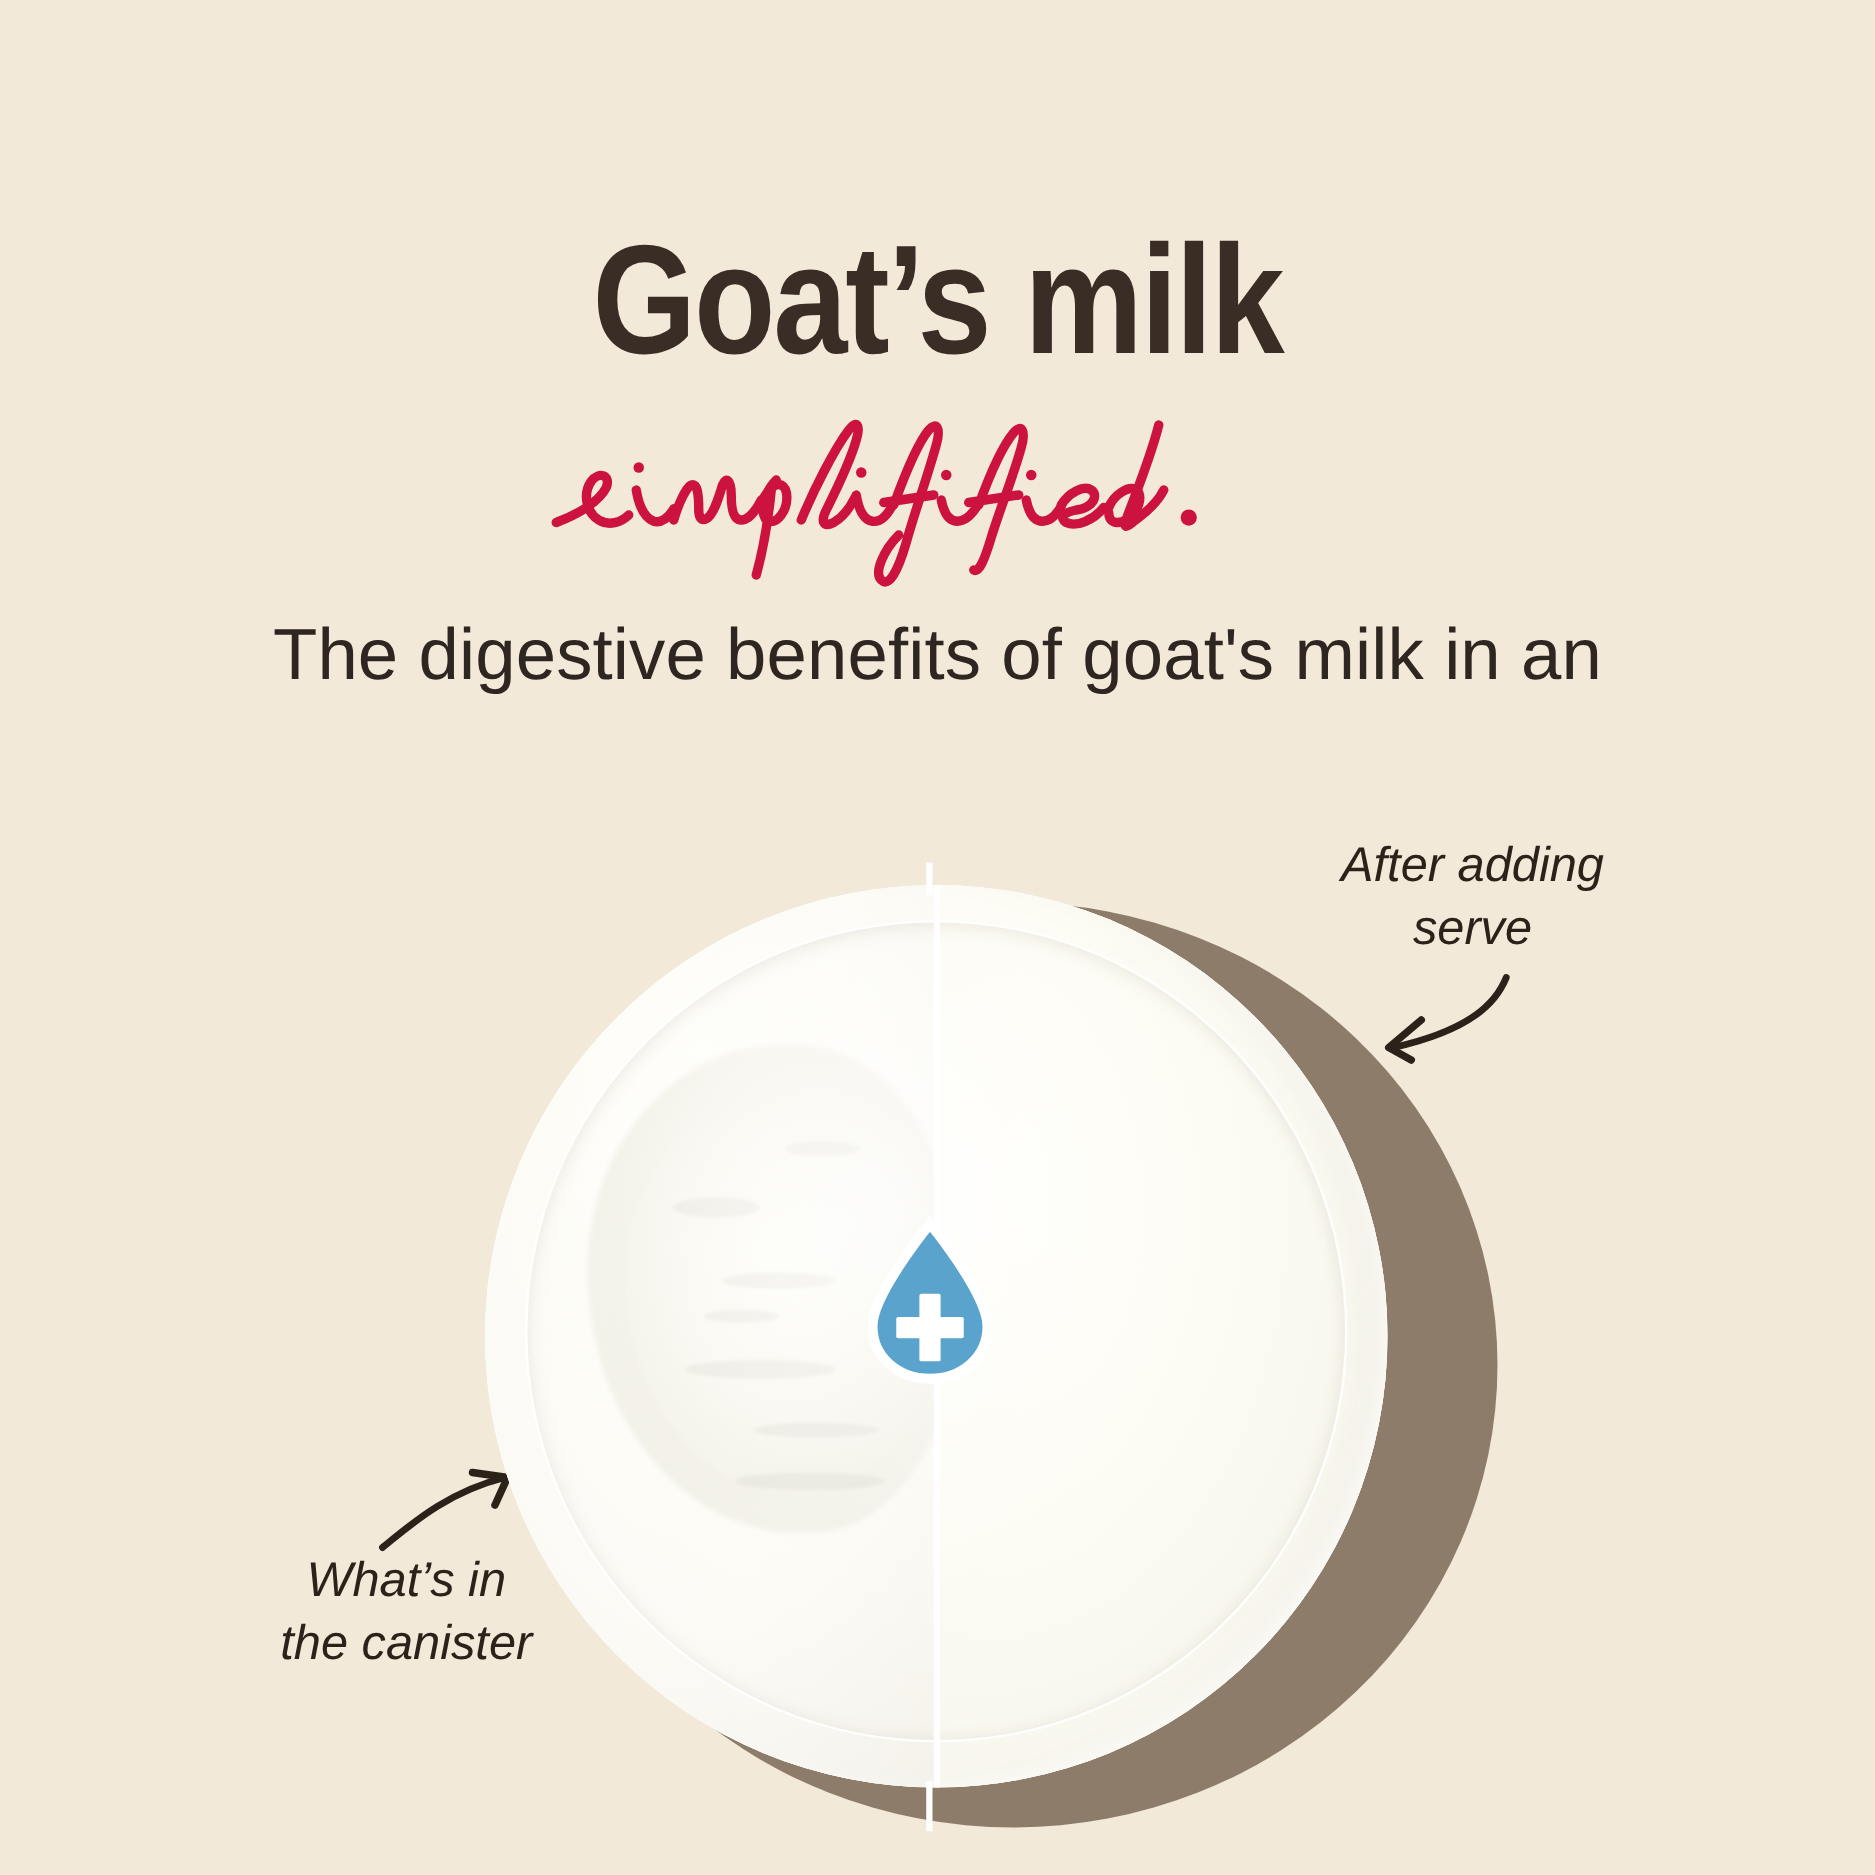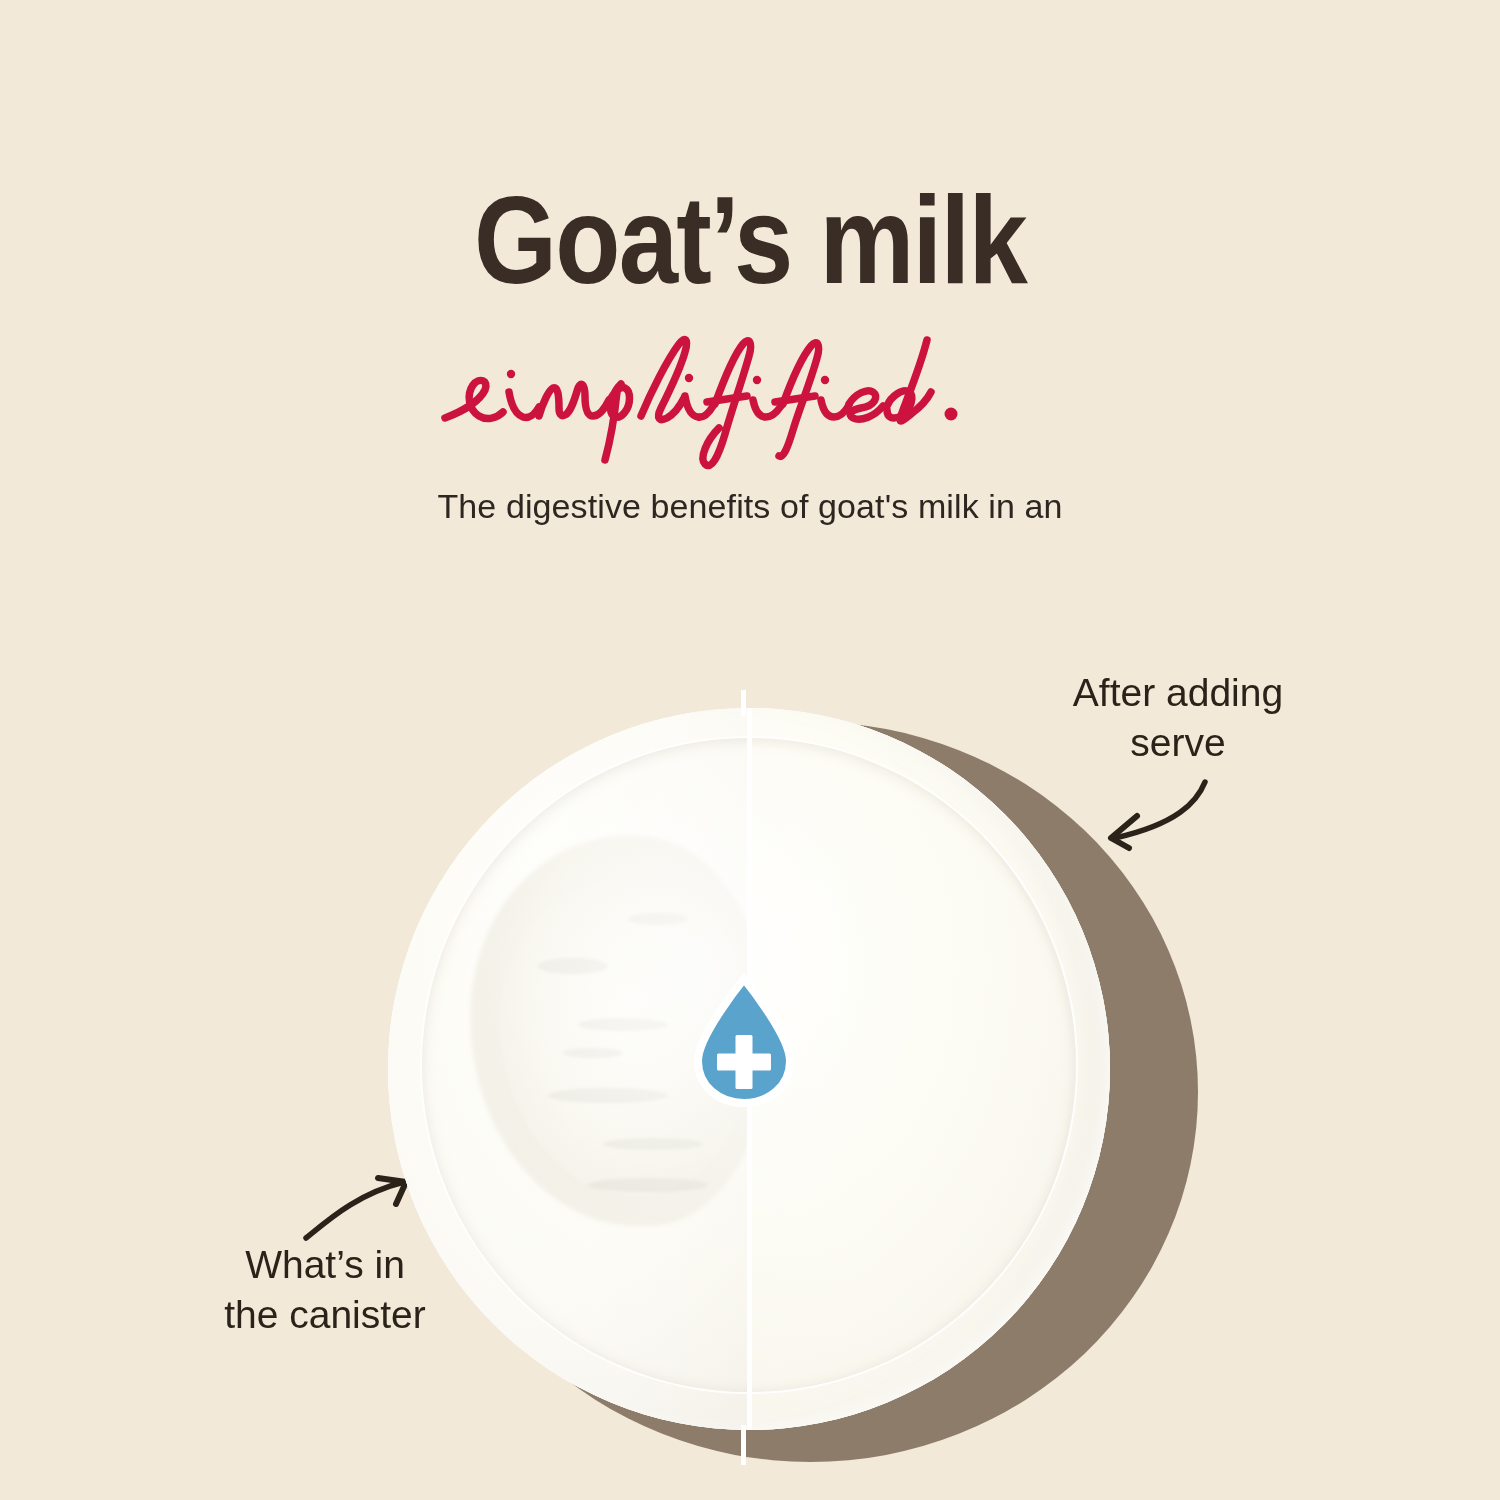--- a/index.html
+++ b/index.html
@@ -40,35 +40,36 @@
     width:640px; height:135px;
   }
   .script-wrap svg { display:block; width:100%; height:100%; overflow:visible; }
 
   .subtitle {
     position:absolute;
     left:150px; top:482px;
     width:1200px;
     text-align:center;
     font-family:"Liberation Sans Narrow","Liberation Sans",sans-serif;
-    font-size:34px;
+    font-size:58px;
     line-height:1.44;
     color:#2e2620;
     letter-spacing:0.1px;
   }
 
   
   .callout {
     position:absolute;
     font-family:"Liberation Sans",sans-serif;
     font-size:39px;
     line-height:1.28;
     color:#2b2219;
     text-align:center;
     white-space:nowrap;
+    font-style:italic;
   }
   #callout-after  { left:1028px; top:668px; width:300px; }
   #callout-canister { left:175px; top:1240px; width:300px; }
 
   .arrow { position:absolute; }
   #arrow-after   { left:1085px; top:778px;  width:130px; height:75px; }
   #arrow-canister{ left:300px;  top:1172px; width:120px; height:72px; }
   .arrow svg { display:block; overflow:visible; }
 
   

